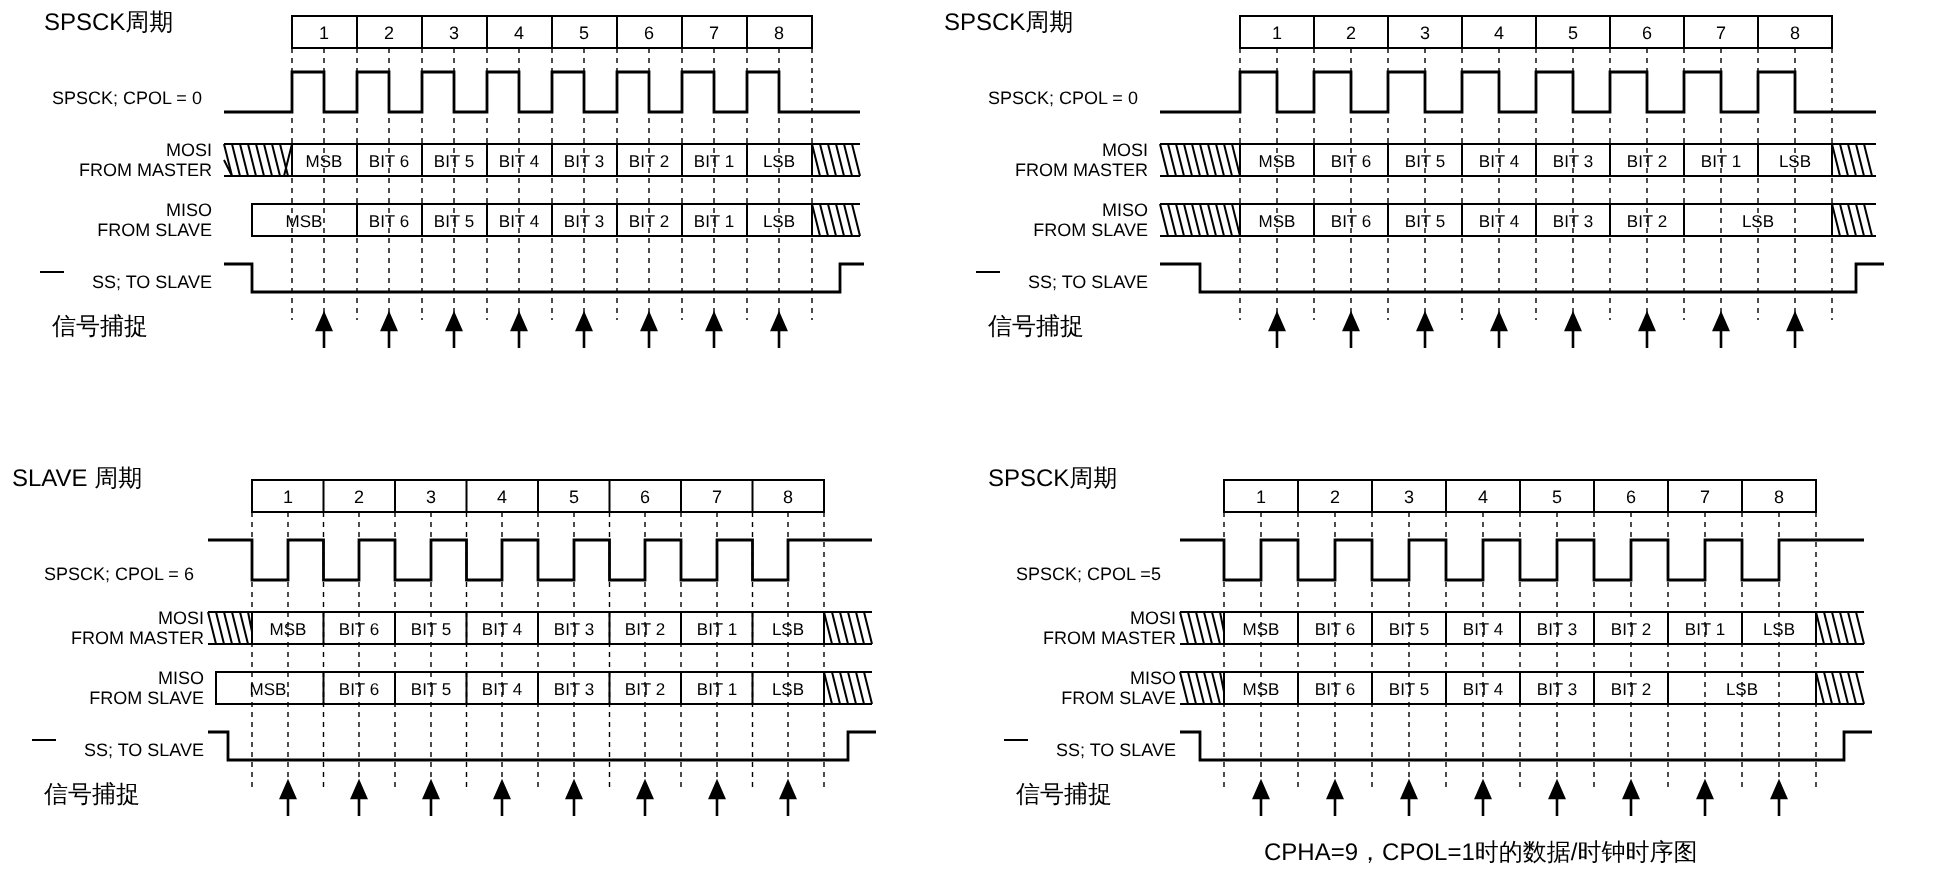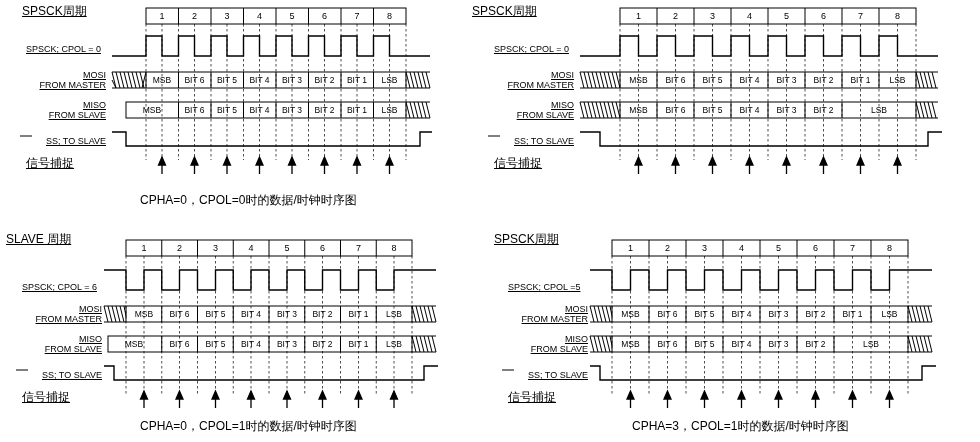--- a/index.html
+++ b/index.html
@@ -15,21 +15,20 @@
   .panel-tr{left:472px;top:0;width:508px;height:218px;}
   .panel-bl{left:0;top:222px;width:490px;height:220px;}
   .panel-br{left:472px;top:222px;width:508px;height:220px;}
 
   .lbl{
     position:absolute;
     font-size:9px;
     color:#000;
     white-space:nowrap;
     line-height:10px;
-    text-decoration:underline;
   }
   .lbl.cn{font-size:12px;}
   .lbl.right{text-align:right;}
 
   .caption{
     position:absolute;
     font-size:12px;
     color:#000;
     white-space:nowrap;
   }
@@ -48,21 +47,20 @@
 
 <div class="panel panel-tl">
   <div class="lbl cn" style="left:22px;top:6px;">SPSCK周期</div>
   <div class="lbl" style="left:26px;top:44px;">SPSCK; CPOL = 0</div>
   <div class="lbl right" style="left:40px;top:70px;width:66px;">MOSI</div>
   <div class="lbl right" style="left:16px;top:80px;width:90px;">FROM MASTER</div>
   <div class="lbl right" style="left:40px;top:100px;width:66px;">MISO</div>
   <div class="lbl right" style="left:16px;top:110px;width:90px;">FROM SLAVE</div>
   <div class="lbl right" style="left:16px;top:136px;width:90px;">SS; TO SLAVE</div>
   <div class="lbl cn" style="left:26px;top:158px;">信号捕捉</div>
-  <div class="caption" style="left:140px;top:192px;">CPHA=0，CPOL=0时的数据/时钟时序图</div>
   <svg width="490" height="190">
 
     <line class="thin" x1="20" y1="136" x2="32" y2="136"></line>
 
     <g>
       <rect class="box" x="146" y="8" width="260" height="16"></rect>
       <line class="box" x1="178.5" y1="8" x2="178.5" y2="24"></line>
       <line class="box" x1="211" y1="8" x2="211" y2="24"></line>
       <line class="box" x1="243.5" y1="8" x2="243.5" y2="24"></line>
       <line class="box" x1="276" y1="8" x2="276" y2="24"></line>
@@ -281,21 +279,20 @@
 
 <div class="panel panel-bl">
   <div class="lbl cn" style="left:6px;top:12px;">SLAVE 周期</div>
   <div class="lbl" style="left:22px;top:60px;">SPSCK; CPOL = 6</div>
   <div class="lbl right" style="left:36px;top:82px;width:66px;">MOSI</div>
   <div class="lbl right" style="left:12px;top:92px;width:90px;">FROM MASTER</div>
   <div class="lbl right" style="left:36px;top:112px;width:66px;">MISO</div>
   <div class="lbl right" style="left:12px;top:122px;width:90px;">FROM SLAVE</div>
   <div class="lbl right" style="left:12px;top:148px;width:90px;">SS; TO SLAVE</div>
   <div class="lbl cn" style="left:22px;top:170px;">信号捕捉</div>
-  <div class="caption" style="left:140px;top:196px;">CPHA=0，CPOL=1时的数据/时钟时序图</div>
   <svg width="490" height="194">
     <line class="thin" x1="16" y1="148" x2="28" y2="148"></line>
     <g>
       <rect class="box" x="126" y="18" width="286" height="16"></rect>
       <line class="box" x1="161.75" y1="18" x2="161.75" y2="34"></line>
       <line class="box" x1="197.5" y1="18" x2="197.5" y2="34"></line>
       <line class="box" x1="233.25" y1="18" x2="233.25" y2="34"></line>
       <line class="box" x1="269" y1="18" x2="269" y2="34"></line>
       <line class="box" x1="304.75" y1="18" x2="304.75" y2="34"></line>
       <line class="box" x1="340.5" y1="18" x2="340.5" y2="34"></line>
@@ -395,21 +392,21 @@
 
 <div class="panel panel-br">
   <div class="lbl cn" style="left:22px;top:12px;">SPSCK周期</div>
   <div class="lbl" style="left:36px;top:60px;">SPSCK; CPOL =5</div>
   <div class="lbl right" style="left:50px;top:82px;width:66px;">MOSI</div>
   <div class="lbl right" style="left:26px;top:92px;width:90px;">FROM MASTER</div>
   <div class="lbl right" style="left:50px;top:112px;width:66px;">MISO</div>
   <div class="lbl right" style="left:26px;top:122px;width:90px;">FROM SLAVE</div>
   <div class="lbl right" style="left:26px;top:148px;width:90px;">SS; TO SLAVE</div>
   <div class="lbl cn" style="left:36px;top:170px;">信号捕捉</div>
-  <div class="caption" style="left:160px;top:196px;">CPHA=3，CPOL=1时的数据/时钟时序图</div>
+  <div class="caption" style="left:160px;top:196px;">CPHA=9，CPOL=1时的数据/时钟时序图</div>
   <svg width="508" height="194">
     <line class="thin" x1="30" y1="148" x2="42" y2="148"></line>
     <g>
       <rect class="box" x="140" y="18" width="296" height="16"></rect>
       <line class="box" x1="177" y1="18" x2="177" y2="34"></line>
       <line class="box" x1="214" y1="18" x2="214" y2="34"></line>
       <line class="box" x1="251" y1="18" x2="251" y2="34"></line>
       <line class="box" x1="288" y1="18" x2="288" y2="34"></line>
       <line class="box" x1="325" y1="18" x2="325" y2="34"></line>
       <line class="box" x1="362" y1="18" x2="362" y2="34"></line>

